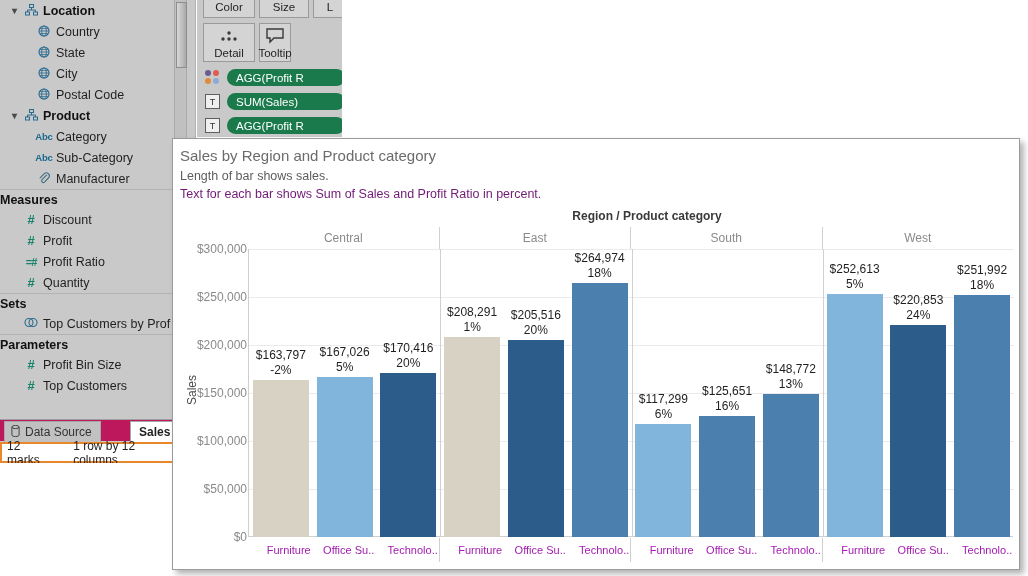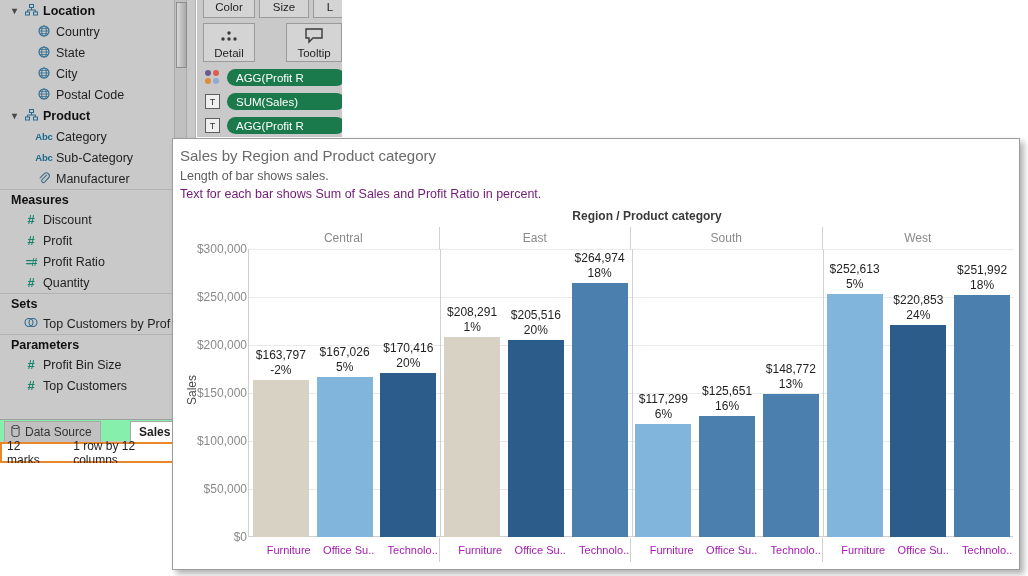--- a/index.html
+++ b/index.html
@@ -41,21 +41,21 @@
   .ico {
     width: 20px; display: inline-block; text-align: center;
     font-size: 11px; color: #2b6a8f;
   }
   .ico.abc { font-size: 9.5px; font-weight: bold; color: #1a6a8e; letter-spacing: -0.2px;}
   .ico.hash { color: #17836b; font-weight: bold; font-size: 13px; }
   .ico.hashbin { color: #17836b; font-weight: bold; font-size: 11px; letter-spacing:-1px;}
   .lbl { padding-left: 2px; }
   .hdr-row {
     height: 20px; display: flex; align-items: center;
-    padding-left: 11px; font-size: 12.5px; font-weight: bold; color: #111;
+    font-size: 12.5px; font-weight: bold; color: #111;
     border-top: 1px solid #b3b3b3;
   }
 
   
   #side-scroll {
     position: absolute; right: 8px; top: 0;
     width: 13px; height: 196px;
     background: #c0c0c0;
     border-left: 1px solid #ababab; border-right: 1px solid #ababab;
   }
@@ -98,21 +98,21 @@
     font-size: 9px; color: #333;
     display: flex; align-items: center; justify-content: center;
   }
   .dots { position: absolute; width: 16px; height: 14px; }
   .dot { position: absolute; width: 6px; height: 6px; border-radius: 50%; }
 
   
   #tabbar {
     position: absolute; left: 0; top: 419px;
     width: 196px; height: 22px;
-    background: #86efac;
+    background: #be185d;
     border-top: 1px solid #9e9e9e;
   }
   #tab-datasource {
     position: absolute; left: 4px; top: 1px;
     height: 21px; padding: 0 8px 0 6px;
     background: #c1c1c1; border: 1px solid #a8a8a8; border-bottom: none;
     display: flex; align-items: center; gap: 5px;
     font-size: 12px; color: #333;
   }
   #tab-sheet {
@@ -394,21 +394,21 @@
       <span class="mk-glyph">
         <svg width="22" height="14" viewBox="0 0 22 14">
           <circle cx="11" cy="4" r="1.7" fill="#3a3a3a"></circle>
           <circle cx="5" cy="10" r="1.7" fill="#3a3a3a"></circle>
           <circle cx="11" cy="10" r="1.7" fill="#3a3a3a"></circle>
           <circle cx="17" cy="10" r="1.7" fill="#3a3a3a"></circle>
         </svg>
       </span>
       <span>Detail</span>
     </div>
-    <div class="mk-btn mk-btn-tall" style="left:62px; top:23px; width:56px; height:39px;margin-left:27px;">
+    <div class="mk-btn mk-btn-tall" style="left:62px; top:23px; width:32px; height:39px;">
       <span class="mk-glyph">
         <svg width="20" height="16" viewBox="0 0 20 16">
           <path d="M2 1 H18 V10 H9 L5 14 V10 H2 Z" fill="none" stroke="#3a3a3a" stroke-width="1.4"></path>
         </svg>
       </span>
       <span>Tooltip</span>
     </div>
 
     <div class="dots" style="left:8px; top:70px;">
       <div class="dot" style="left:0;  top:0;  background:#6b5b95;"></div>

